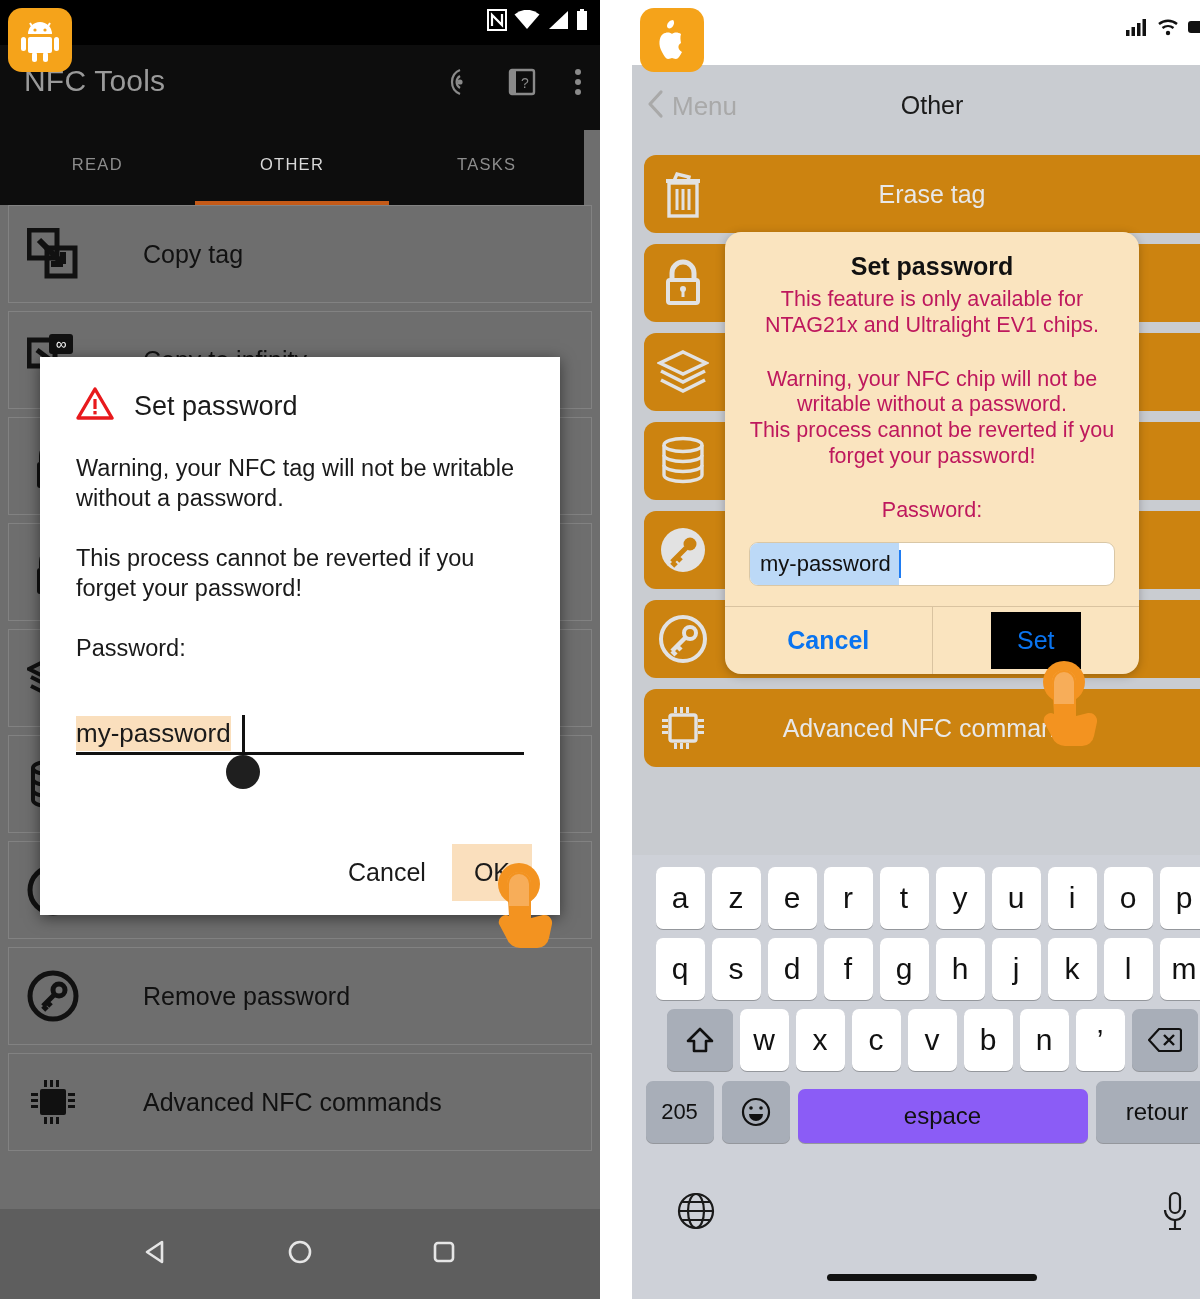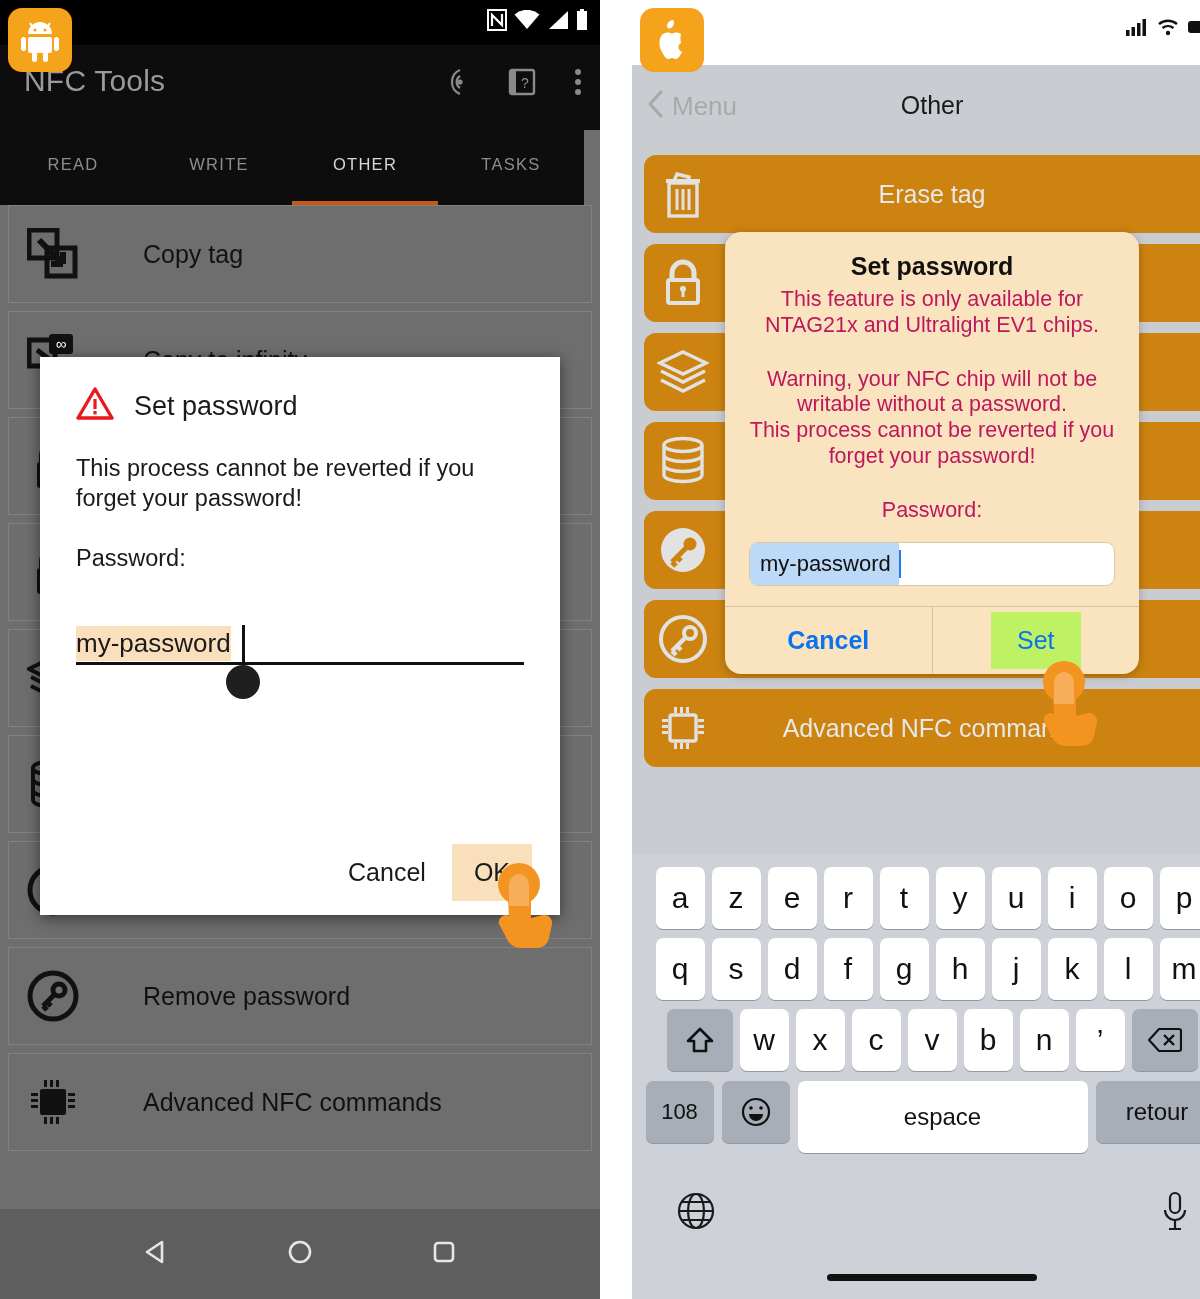--- a/index.html
+++ b/index.html
@@ -157,42 +157,42 @@
   .ios-caret { width: 2.5px; height: 28px; background: #1f7cf2; }
   .ios-dlg-actions {
     display: flex; border-top: 1px solid #d9c3a0; height: 68px;
   }
   .ios-dlg-btn {
     flex: 1; display: flex; align-items: center; justify-content: center;
     font-size: 25px; color: #0a74f0; font-weight: bold; position: relative;
   }
   .ios-dlg-btn + .ios-dlg-btn { border-left: 1px solid #d9c3a0; }
   .ios-set-hl {
-    background: #bef264; padding: 14px 26px; font-weight: normal;
+    background: #000000; padding: 14px 26px; font-weight: normal;
   }
 
   
   .ios-kb {
     position: absolute; bottom: 0; left: 0; width: 600px; height: 444px;
     background: #ced1d8;
   }
   .kb-row { display: flex; justify-content: center; gap: 7px; margin-top: 9px; }
   .kb-row.r1 { margin-top: 12px; }
   .kb-key {
     width: 49px; height: 62px; background: #fff; border-radius: 7px;
     display: flex; align-items: center; justify-content: center;
     font-size: 30px; color: #111; box-shadow: 0 1px 0 rgba(0,0,0,.28);
   }
   .kb-key.dark { background: #a8aeb8; }
   .kb-key.wide { width: 66px; }
   .kb-bottom { display: flex; justify-content: center; gap: 8px; margin-top: 10px; }
   .kb-key.fn { width: 68px; font-size: 22px; }
-  .kb-space { width: 290px; height: 72px; background: #ffffff; border-radius: 7px;
+  .kb-space { width: 290px; height: 54px; background: #8b5cf6; border-radius: 7px;
     display: flex; align-items: center; justify-content: center; font-size: 24px; color: #111;
-    box-shadow: 0 1px 0 rgba(0,0,0,.28); }
+    box-shadow: 0 1px 0 rgba(0,0,0,.28); margin-top: 8px; }
   .kb-ret { width: 123px; height: 62px; background: #a8aeb8; border-radius: 7px;
     display: flex; align-items: center; justify-content: center; font-size: 24px; color: #111;
     box-shadow: 0 1px 0 rgba(0,0,0,.28); }
   .kb-util { position: absolute; bottom: 48px; left: 0; width: 600px; height: 60px; }
   .kb-globe { position: absolute; left: 44px; top: 0; }
   .kb-mic { position: absolute; right: 44px; top: 0; }
   .kb-homebar {
     position: absolute; bottom: 18px; left: 50%; transform: translateX(-50%);
     width: 210px; height: 7px; background: #111; border-radius: 4px;
   }
@@ -268,23 +268,20 @@
             <circle cx="4" cy="15" r="3" fill="#8a8a8a"></circle>
             <circle cx="4" cy="25" r="3" fill="#8a8a8a"></circle>
           </svg>
       </span>
     </div>
   </div>
 
   <div class="and-tabs">
     <div class="and-tab">
         <span>READ</span>
-      </div>
-    <div class="and-tab">
-        <span>WRITE</span>
       </div>
     <div class="and-tab active">
         <span>OTHER</span>
       </div>
     <div class="and-tab">
         <span>TASKS</span>
       </div>
   </div>
 
   <div class="and-list">
@@ -405,20 +402,21 @@
       <span>
         <svg width="38" height="34" viewBox="0 0 38 34">
             <path d="M19 2 L36 31 L2 31 Z" fill="none" stroke="#e8191c" stroke-width="3.4" stroke-linejoin="round"></path>
             <rect x="17.4" y="12" width="3.2" height="10" fill="#e8191c"></rect>
             <rect x="17.4" y="24" width="3.2" height="3.4" fill="#e8191c"></rect>
           </svg>
       </span>
       <span class="and-dlg-title">Set password</span>
     </div>
     <div class="and-dlg-body">
+      <div class="and-dlg-p">Warning, your NFC tag will not be writable without a password.</div>
       <div class="and-dlg-p">This process cannot be reverted if you forget your password!</div>
       <div class="and-dlg-p">Password:</div>
     </div>
     <div class="and-input-wrap">
       <span class="and-input-text">my-password</span>
       <span class="and-caret" style="left:166px;"></span>
       <span class="and-input-line"></span>
       <span class="and-handle" style="left:150px;"></span>
     </div>
     <div class="and-dlg-actions">
@@ -662,21 +660,21 @@
       <div class="kb-key">n</div>
       <div class="kb-key">’</div>
       <div class="kb-key dark wide">
         <svg width="34" height="26" viewBox="0 0 34 26">
             <path d="M11 2 H31 a2 2 0 0 1 2 2 v18 a2 2 0 0 1 -2 2 H11 L1 13 Z" fill="none" stroke="#111" stroke-width="2.2"></path>
             <path d="M16 8 L26 18 M26 8 L16 18" stroke="#111" stroke-width="2.4"></path>
           </svg>
       </div>
     </div>
     <div class="kb-bottom">
-      <div class="kb-key dark fn">108</div>
+      <div class="kb-key dark fn">205</div>
       <div class="kb-key dark fn">
         <svg width="30" height="30" viewBox="0 0 30 30">
             <circle cx="15" cy="15" r="13" fill="none" stroke="#111" stroke-width="2.2"></circle>
             <circle cx="10" cy="11" r="1.8" fill="#111"></circle>
             <circle cx="20" cy="11" r="1.8" fill="#111"></circle>
             <path d="M8 17 a7 7 0 0 0 14 0 z" fill="#111"></path>
           </svg>
       </div>
       <div class="kb-space">espace</div>
       <div class="kb-ret">retour</div>

